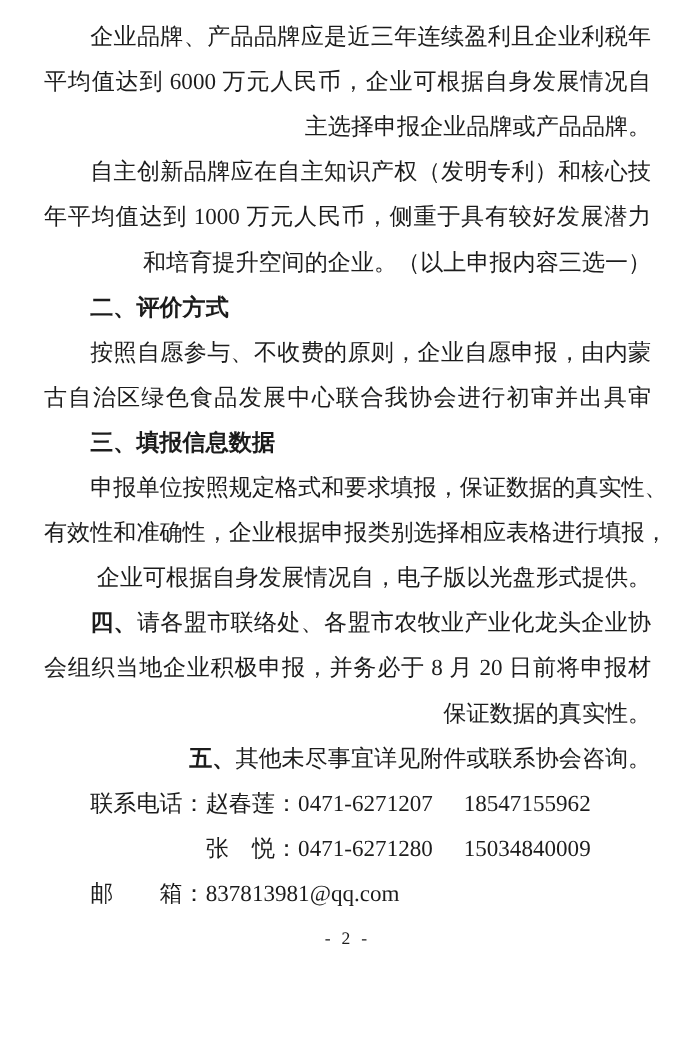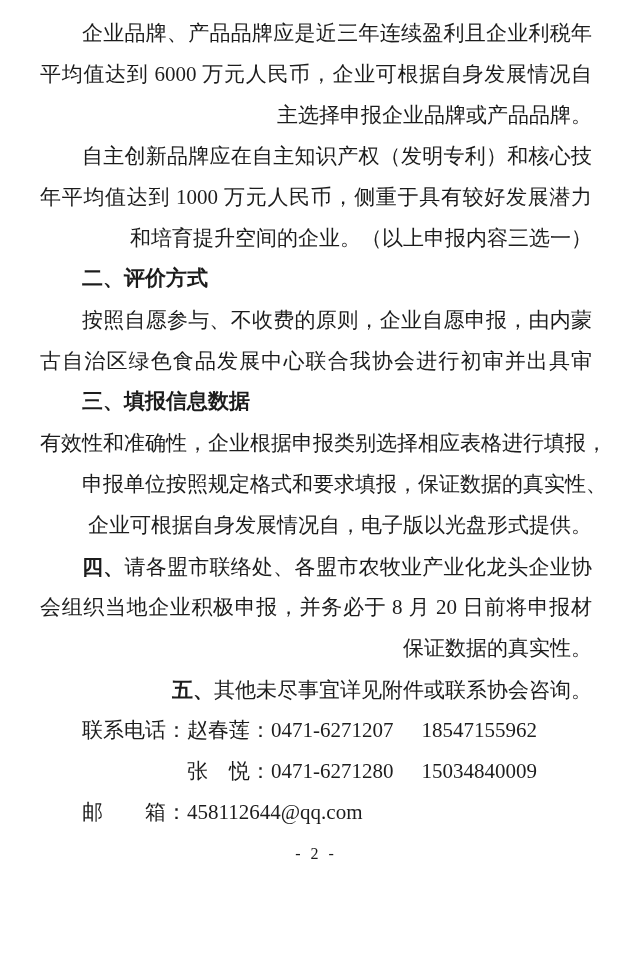--- a/index.html
+++ b/index.html
@@ -30,21 +30,21 @@
   .line.last {
     text-align: right;
     text-align-last: auto;
   }
   .line.first {
     text-indent: 2em;
   }
   .heading {
     text-indent: 2em;
     font-weight: 700;
-    font-family: Liberation Mono, monospace;
+    font-family: Liberation Serif, serif;
   }
   .lead {
     font-weight: 700;
     font-family: "Liberation Sans", "DejaVu Sans", sans-serif;
   }
   .cline {
     padding-left: 42px;
   }
   .spacer5 {
     display: inline-block;
@@ -69,36 +69,36 @@
       <div class="line first">企业品牌、产品品牌应是近三年连续盈利且企业利税年</div>
       <div class="line">平均值达到 6000 万元人民币，企业可根据自身发展情况自</div>
       <div class="line last">主选择申报企业品牌或产品品牌。</div>
       <div class="line first">自主创新品牌应在自主知识产权（发明专利）和核心技</div>
       <div class="line">年平均值达到 1000 万元人民币，侧重于具有较好发展潜力</div>
       <div class="line last">和培育提升空间的企业。（以上申报内容三选一）</div>
       <div class="heading">二、评价方式</div>
       <div class="line first">按照自愿参与、不收费的原则，企业自愿申报，由内蒙</div>
       <div class="line">古自治区绿色食品发展中心联合我协会进行初审并出具审</div>
       <div class="heading">三、填报信息数据</div>
+      <div class="line first">申报单位按照规定格式和要求填报，保证数据的真实性、</div>
       <div class="line">有效性和准确性，企业根据申报类别选择相应表格进行填报，</div>
-      <div class="line first">申报单位按照规定格式和要求填报，保证数据的真实性、</div>
       <div class="line last">企业可根据自身发展情况自，电子版以光盘形式提供。</div>
       <div class="line first"><span class="lead">四、</span><span>请各盟市联络处、各盟市农牧业产业化龙头企业协</span></div>
       <div class="line">会组织当地企业积极申报，并务必于 8 月 20 日前将申报材</div>
       <div class="line last">保证数据的真实性。</div>
       <div class="line first last"><span class="lead">五、</span><span>其他未尽事宜详见附件或联系协会咨询。</span></div>
     </div>
 
   <div class="cline">
     <span>联系电话：</span><span>赵春莲：</span><span>0471-6271207</span><span class="gap"></span><span>18547155962</span>
   </div>
 
   <div class="cline">
     <span class="spacer5"></span><span>张　悦：</span><span>0471-6271280</span><span class="gap"></span><span>15034840009</span>
   </div>
 
   <div class="cline">
-    <span>邮　　箱：</span><span>458112644@qq.com</span>
+    <span>邮　　箱：</span><span>837813981@qq.com</span>
   </div>
 
   <div class="pnum">- 2 -</div>
 
 </div>
 
 </body></html>

